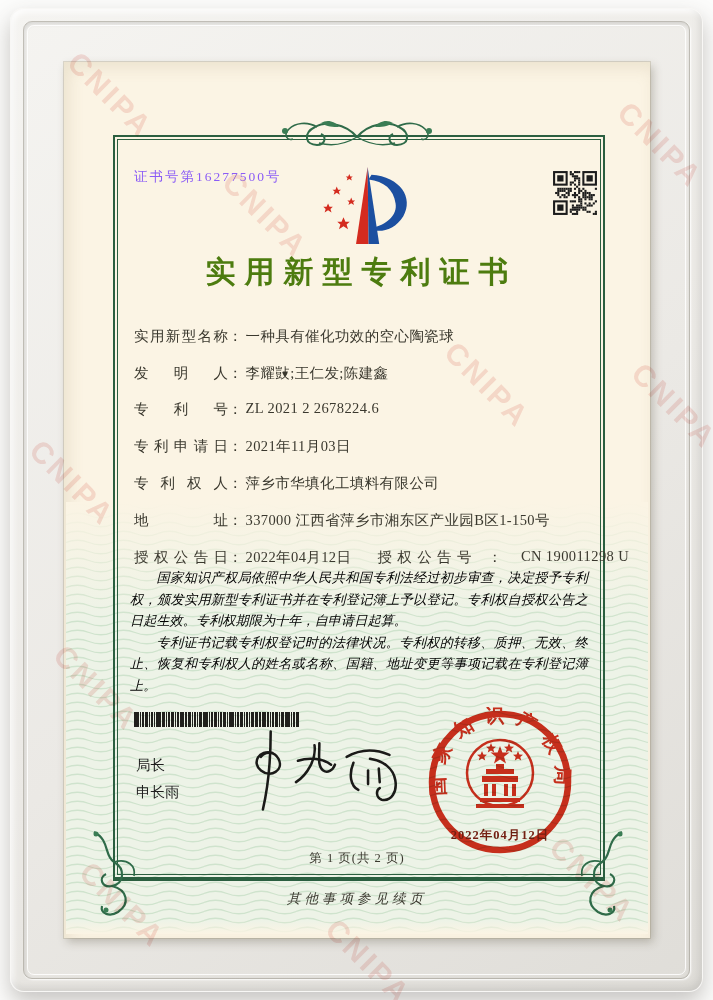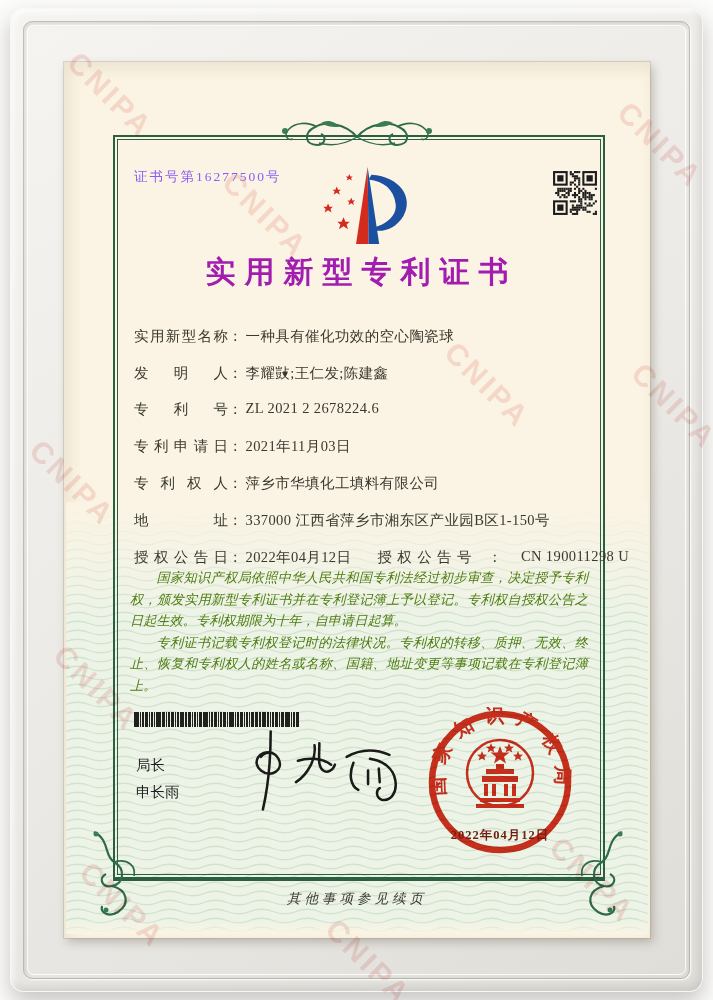--- a/index.html
+++ b/index.html
@@ -24,30 +24,30 @@
   .cert-border{position:absolute;left:49px;top:73px;width:488px;height:740px;
     border:2px solid #2b5f40;border-bottom-width:4px;}
   .cert-border-inner{position:absolute;inset:2px;border:1px solid #2b5f40;}
   .ornament-top{position:absolute;left:50%;top:73px;transform:translate(-50%,-50%);}
   .ornament-bl{position:absolute;left:20px;top:768px;}
   .ornament-br{position:absolute;left:508px;top:768px;transform:scaleX(-1);}
   .cert-no{position:absolute;left:70px;top:106px;font-size:13.5px;letter-spacing:2px;color:#8b5cf6;}
   .qr{position:absolute;left:488px;top:108px;width:46px;height:46px;}
   .logo{position:absolute;left:50%;top:103px;transform:translateX(-50%);}
   .title{position:absolute;left:0;right:0;top:190px;text-align:center;font-size:30px;font-weight:bold;
-    letter-spacing:9px;text-indent:9px;color:#a21caf;}
+    letter-spacing:9px;text-indent:9px;color:#4d7c0f;}
   .fields{position:absolute;left:70px;top:256px;width:470px;}
   .frow{height:36.8px;display:flex;align-items:center;font-size:14.5px;color:#3a382e;white-space:nowrap;}
   .fpair{display:flex;align-items:flex-start;}
   .fpair + .fpair{margin-left:26px;gap:16px;}
   .flabel{display:inline-block;width:94px;text-align:justify;text-align-last:justify;}
   .fcolon{margin-right:3px;}
   .fvalue{letter-spacing:.4px;}
   .paras{position:absolute;left:66px;top:505px;width:458px;font-size:13.2px;line-height:21.6px;
-    color:#4d7c0f;text-align:justify;font-style:italic;}
+    color:#000000;text-align:justify;font-style:italic;}
   .paras p{margin:0;text-indent:2em;}
   .barcode{position:absolute;left:70px;top:650px;height:15px;display:flex;}
   .barcode i{display:block;background:#20201c;margin-right:1px;}
   .signer{position:absolute;left:72px;top:690px;font-family:"Liberation Sans","DejaVu Sans",sans-serif;
     font-size:14.5px;color:#1e1e1e;line-height:27px;}
   .signature{position:absolute;left:158px;top:658px;}
   .seal{position:absolute;left:361px;top:645px;mix-blend-mode:multiply;}
   .page-info{position:absolute;left:0;right:0;top:788px;text-align:center;font-size:12.5px;
     letter-spacing:1px;color:#3a382e;}
   .footer-note{position:absolute;left:0;right:0;top:828px;text-align:center;font-size:13.5px;
@@ -425,20 +425,21 @@
         <rect x="59" y="77" width="4" height="12"></rect>
         <rect x="67" y="77" width="4" height="12"></rect>
         <rect x="79" y="77" width="4" height="12"></rect>
         <rect x="87" y="77" width="4" height="12"></rect>
         <rect x="55" y="91" width="40" height="4"></rect>
         <rect x="51" y="97" width="48" height="4"></rect>
       </g>
       <text x="75" y="132" font-size="12.5" font-weight="bold" fill="#7c1f12" text-anchor="middle" letter-spacing="1" font-family="Liberation Serif, serif">2022年04月12日</text>
     </svg>
 
+    <div class="page-info">第 1 页(共 2 页)</div>
     <div class="footer-note">其他事项参见续页</div>
   </div>
 </div>
 
 <div class="wm-layer" id="wmlayer">
     <div class="wm" style="left: 110px; top: 95px; transform: translate(-50%, -50%) rotate(45deg);">CNIPA</div>
     <div class="wm" style="left: 660px; top: 145px; transform: translate(-50%, -50%) rotate(45deg);">CNIPA</div>
     <div class="wm" style="left: 265px; top: 215px; transform: translate(-50%, -50%) rotate(45deg);">CNIPA</div>
     <div class="wm" style="left: 487px; top: 385px; transform: translate(-50%, -50%) rotate(45deg);">CNIPA</div>
     <div class="wm" style="left: 72px; top: 483px; transform: translate(-50%, -50%) rotate(45deg);">CNIPA</div>

